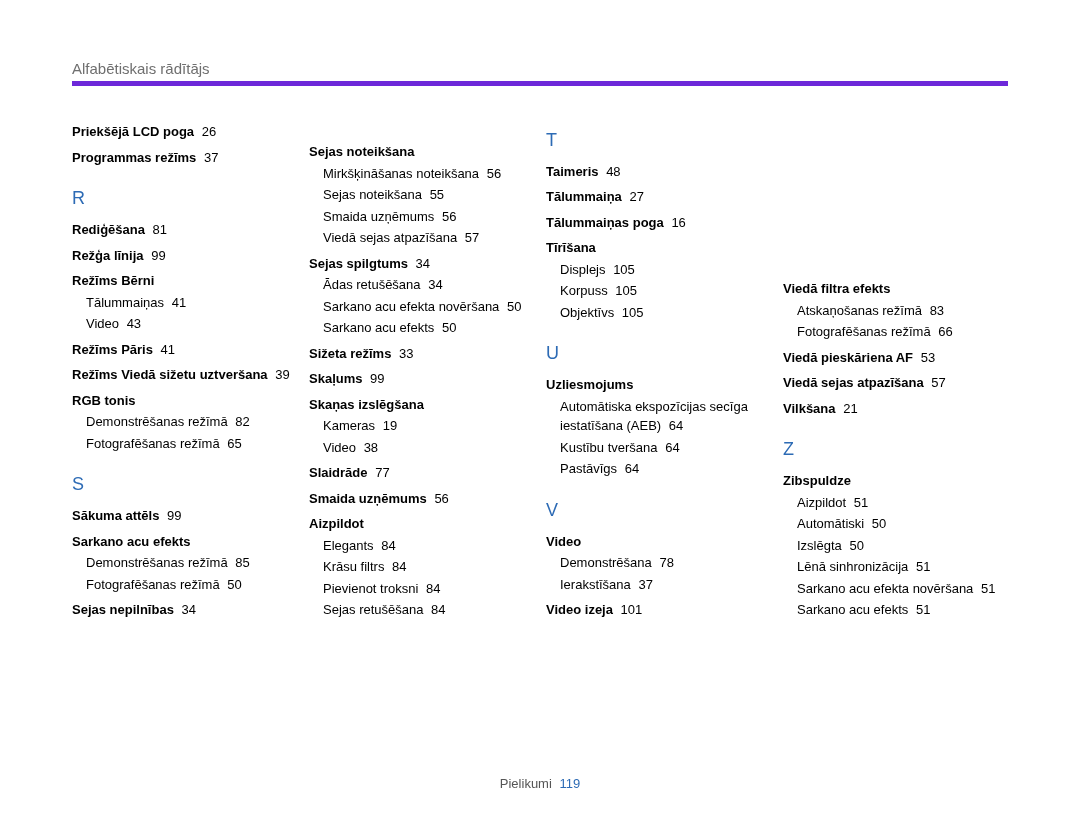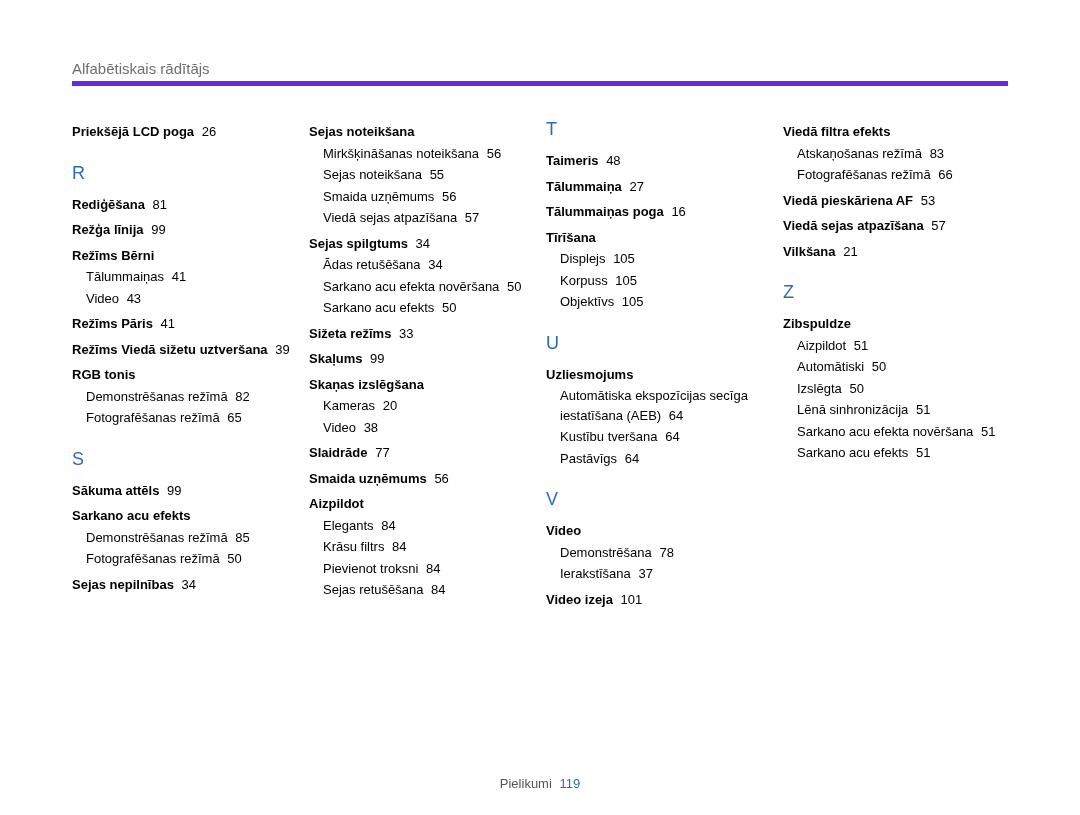--- a/index.html
+++ b/index.html
@@ -18,20 +18,21 @@
   .header {
     font-size: 15px;
     color: #6f6f6f;
     padding-bottom: 4px;
     border-bottom: 5px solid #6d28d9;
     margin-bottom: 30px;
   }
   .columns {
     display: flex;
     gap: 12px;
+    align-items: flex-end;
   }
   .col {
     flex: 1 1 0;
     min-width: 0;
     font-size: 13px;
     line-height: 1.5;
   }
   .letter {
     color: #2d6bb5;
     font-size: 18px;
@@ -63,20 +64,21 @@
   .footer .pg { color: #2d6bb5; margin-left: 4px; }
 </style>
 </head>
 <body>
 
 <div class="page">
   <div class="header">Alfabētiskais rādītājs</div>
   <div class="columns" id="columns">
       <div class="col">
         <div class="entry-bold"><span>Priekšējā LCD poga</span>  <span class="page-num">26</span></div>
+        <div class="entry-bold"><span>Programmas režīms</span>  <span class="page-num">37</span></div>
         <div class="letter">R</div>
         <div class="entry-bold"><span>Rediģēšana</span>  <span class="page-num">81</span></div>
         <div class="entry-bold"><span>Režģa līnija</span>  <span class="page-num">99</span></div>
         <div class="entry-bold"><span>Režīms Bērni</span></div>
         <div class="sub"><span>Tālummaiņas</span>  <span class="page-num">41</span></div>
         <div class="sub"><span>Video</span>  <span class="page-num">43</span></div>
         <div class="entry-bold"><span>Režīms Pāris</span>  <span class="page-num">41</span></div>
         <div class="entry-bold"><span>Režīms Viedā sižetu uztveršana</span>  <span class="page-num">39</span></div>
         <div class="entry-bold"><span>RGB tonis</span></div>
         <div class="sub"><span>Demonstrēšanas režīmā</span>  <span class="page-num">82</span></div>
@@ -94,21 +96,21 @@
         <div class="sub"><span>Sejas noteikšana</span>  <span class="page-num">55</span></div>
         <div class="sub"><span>Smaida uzņēmums</span>  <span class="page-num">56</span></div>
         <div class="sub"><span>Viedā sejas atpazīšana</span>  <span class="page-num">57</span></div>
         <div class="entry-bold"><span>Sejas spilgtums</span>  <span class="page-num">34</span></div>
         <div class="sub"><span>Ādas retušēšana</span>  <span class="page-num">34</span></div>
         <div class="sub"><span>Sarkano acu efekta novēršana</span>  <span class="page-num">50</span></div>
         <div class="sub"><span>Sarkano acu efekts</span>  <span class="page-num">50</span></div>
         <div class="entry-bold"><span>Sižeta režīms</span>  <span class="page-num">33</span></div>
         <div class="entry-bold"><span>Skaļums</span>  <span class="page-num">99</span></div>
         <div class="entry-bold"><span>Skaņas izslēgšana</span></div>
-        <div class="sub"><span>Kameras</span>  <span class="page-num">20</span></div>
+        <div class="sub"><span>Kameras</span>  <span class="page-num">19</span></div>
         <div class="sub"><span>Video</span>  <span class="page-num">38</span></div>
         <div class="entry-bold"><span>Slaidrāde</span>  <span class="page-num">77</span></div>
         <div class="entry-bold"><span>Smaida uzņēmums</span>  <span class="page-num">56</span></div>
         <div class="entry-bold"><span>Aizpildot</span></div>
         <div class="sub"><span>Elegants</span>  <span class="page-num">84</span></div>
         <div class="sub"><span>Krāsu filtrs</span>  <span class="page-num">84</span></div>
         <div class="sub"><span>Pievienot troksni</span>  <span class="page-num">84</span></div>
         <div class="sub"><span>Sejas retušēšana</span>  <span class="page-num">84</span></div>
       </div>
       <div class="col">

